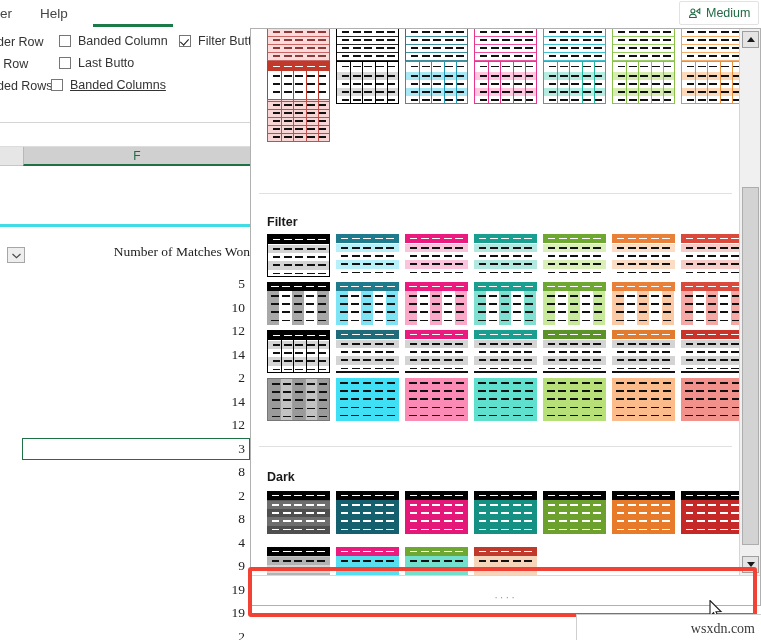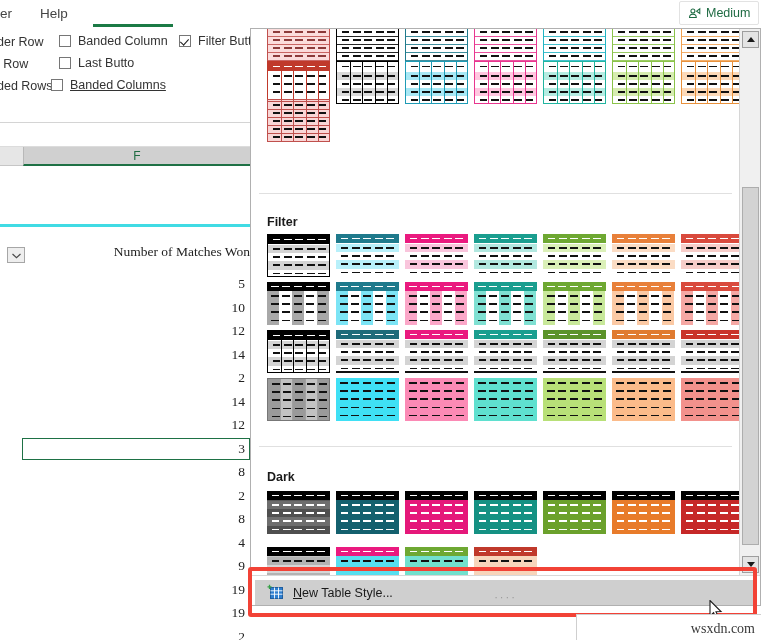--- a/index.html
+++ b/index.html
@@ -2016,30 +2016,20 @@
     <div id="sb-up">
         <span class="tri up"></span>
       </div>
     <div id="sb-thumb"></div>
     <div id="sb-down">
         <span class="tri dn"></span>
       </div>
   </div>
 
   <div id="gal-bottom">
-    <div id="cmd-new">
-      <span>
-        <svg width="17" height="16" viewBox="0 0 17 16">
-          <rect x="3.5" y="3.5" width="12" height="11" fill="#2f7fd0" stroke="#1f5d9e" stroke-width="1"></rect>
-          <path d="M3.5 6.8h12M3.5 10.2h12M7.5 3.5v11M11.5 3.5v11" stroke="#ffffff" stroke-width="0.9"></path>
-          <path d="M2.5 0.8v4.2M0.5 2.9h4" stroke="#37a047" stroke-width="1.3"></path>
-        </svg>
-      </span>
-      <span class="lbl"><u>N</u><span>ew Table Style...</span></span>
-    </div>
 
     <div class="dots3">····</div>
   </div>
 </div>
 
 <div id="redbox"></div>
 
 <div id="cursor">
   <svg width="14" height="21" viewBox="0 0 14 21">
     <path d="M1 0.5 L1 16 L4.6 12.6 L7.1 18.6 L9.5 17.6 L7 11.8 L12 11.6 Z" fill="#fff" stroke="#1a1a1a" stroke-width="1.1"></path>

